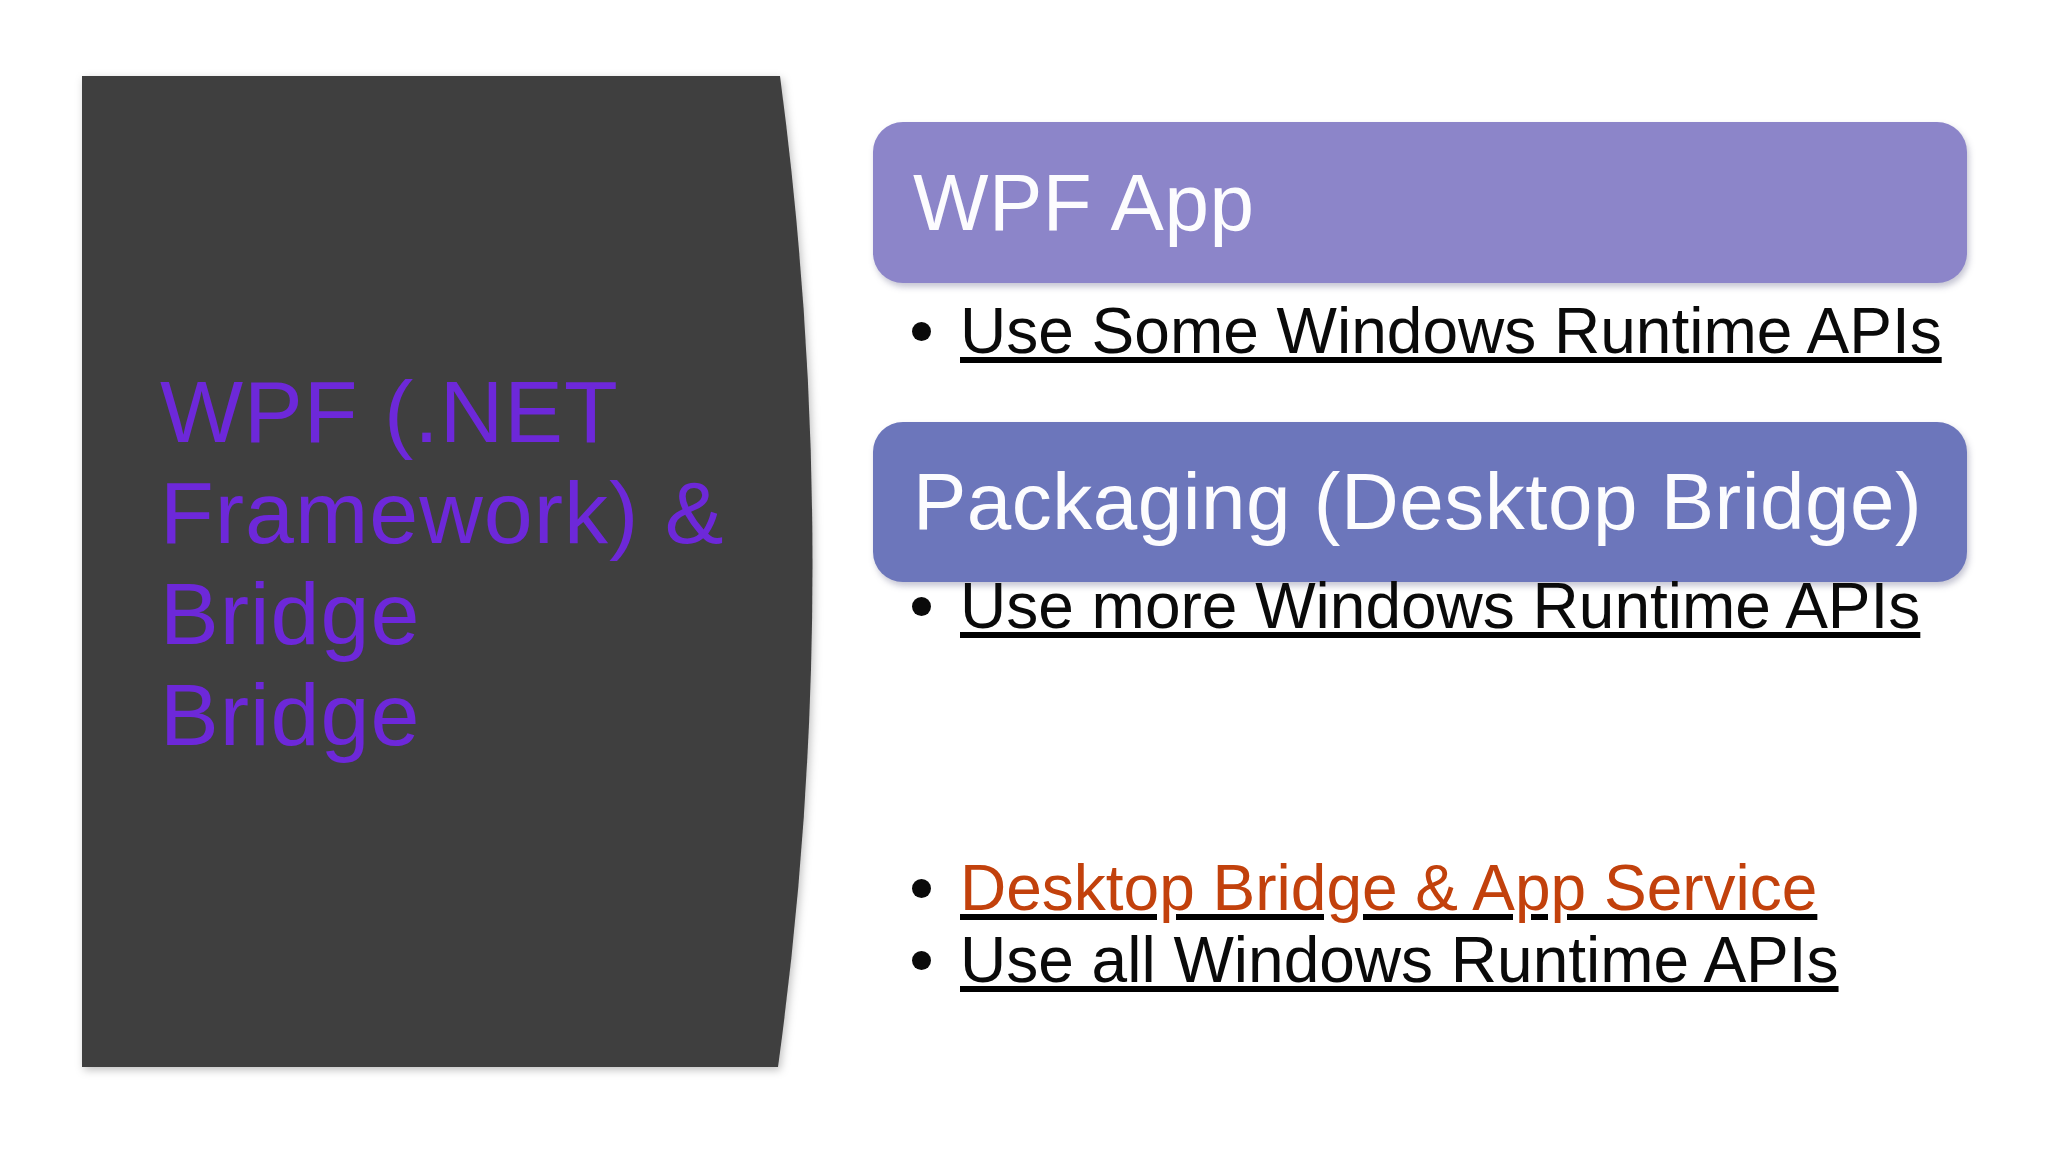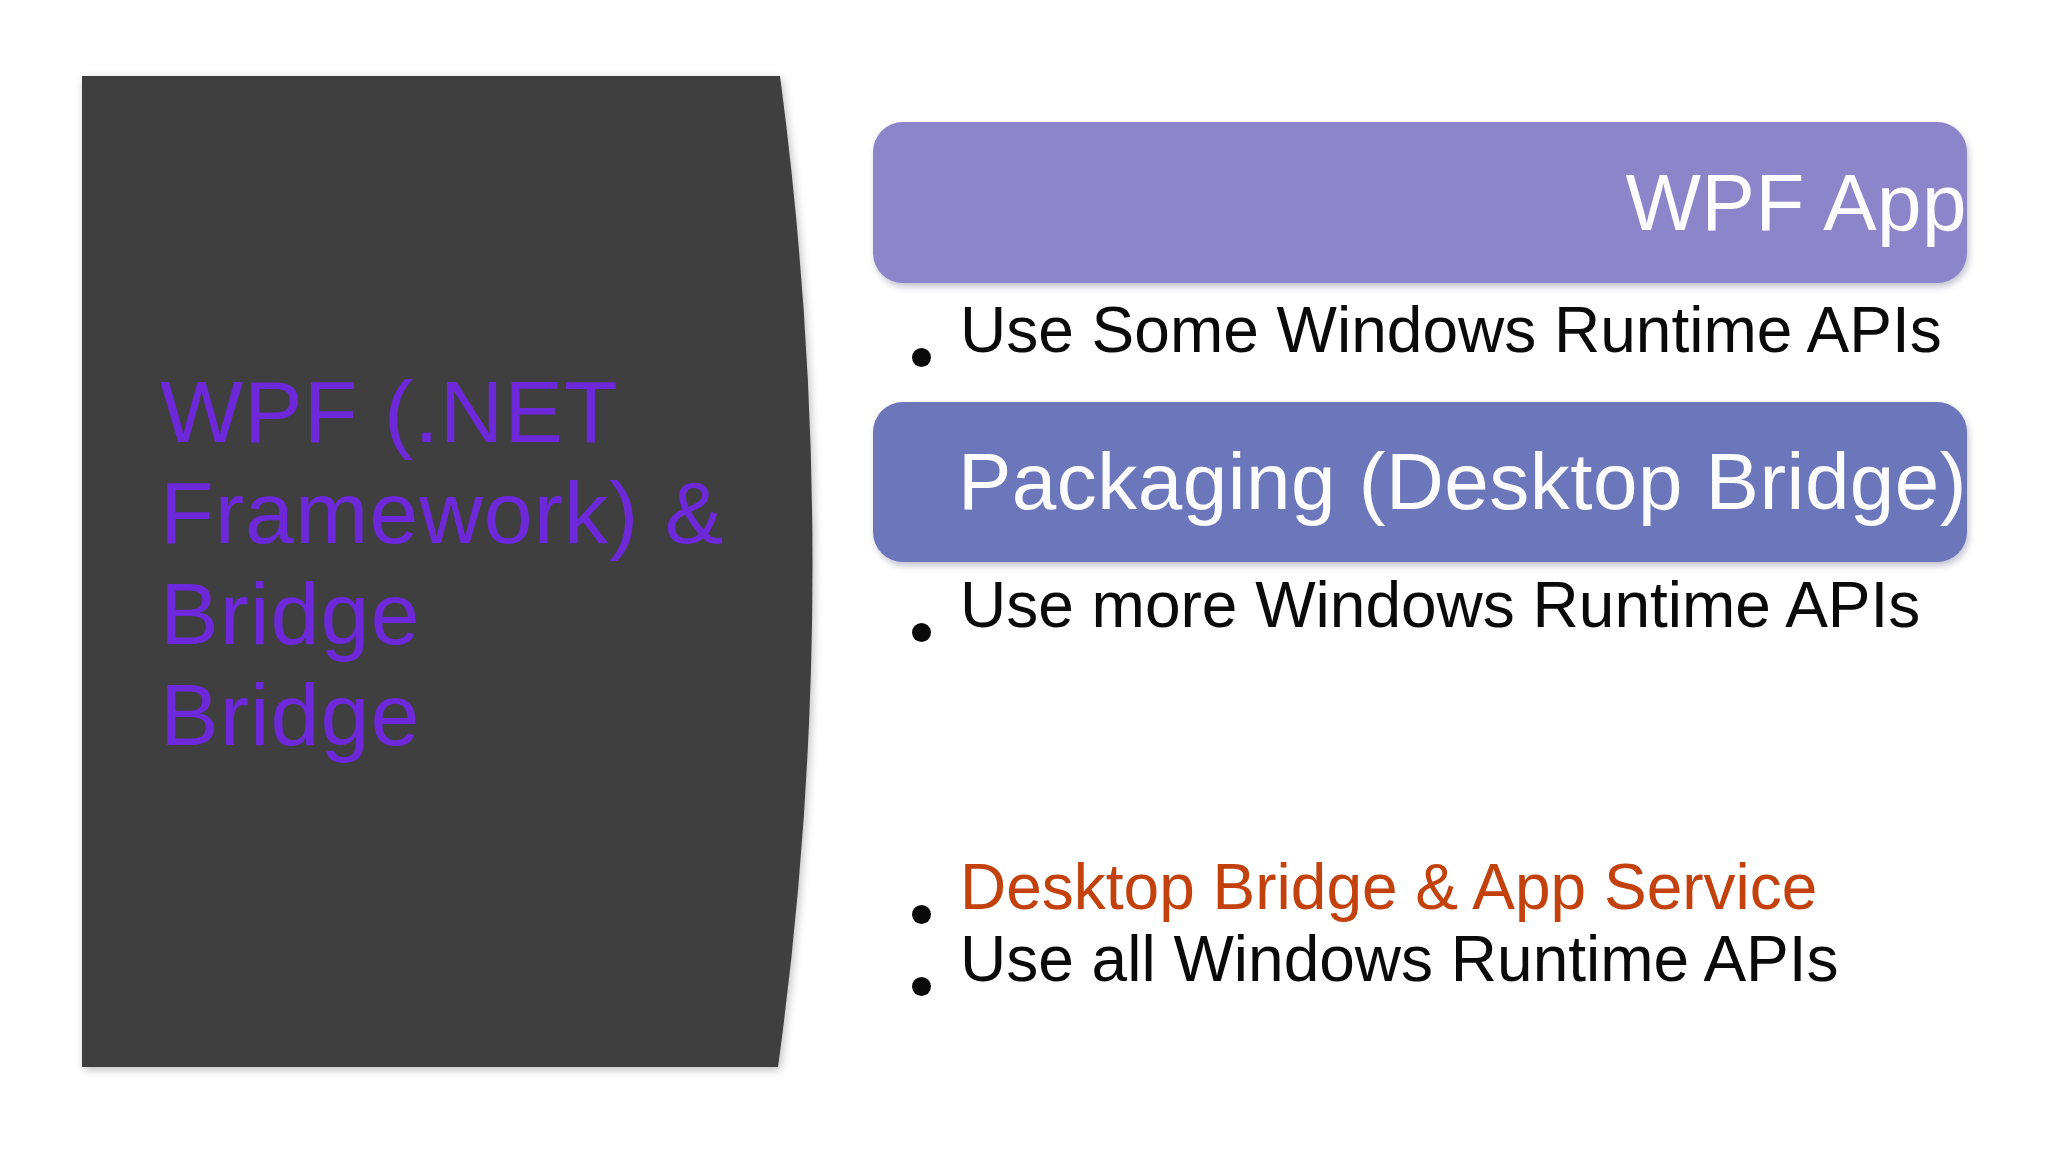--- a/index.html
+++ b/index.html
@@ -39,45 +39,45 @@
   .hbox {
     position: absolute;
     left: 873px;
     width: 1094px;
     border-radius: 30px;
     display: flex;
     align-items: center;
     box-sizing: border-box;
     padding-left: 40px;
     box-shadow: 2px 4px 6px rgba(90, 90, 130, 0.35);
-    justify-content: flex-end;
   }
   #hbox0 { top: 122px; height: 161px; }
-  #hbox1 { top: 402px; height: 160px; }
+  #hbox1 { top: 422px; height: 160px; }
   #hbox2 { top: 680px; height: 163px; }
   .hlabel {
     font-size: 80px;
     font-weight: 400;
     color: #FCFCFE;
     letter-spacing: 0.5px;
     white-space: nowrap;
   }
   
   .blist {
     position: absolute;
     left: 912px;
     width: 1090px;
   }
   #blist0 { top: 295px; }
   #blist1 { top: 570px; }
   #blist2 { top: 852px; }
   .brow {
     display: flex;
-    align-items: flex-end;
+    align-items: center;
     height: 72px;
+    text-decoration: underline;
   }
   .brow + .brow { }
   .dot {
     flex: none;
     width: 19px;
     height: 19px;
     border-radius: 50%;
     background: #0A0A0A;
     margin-right: 29px;
   }

